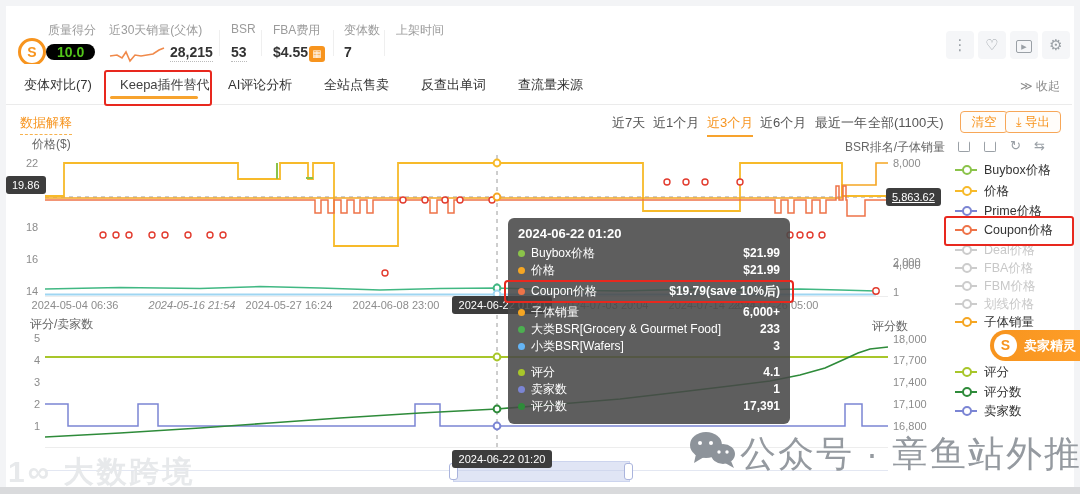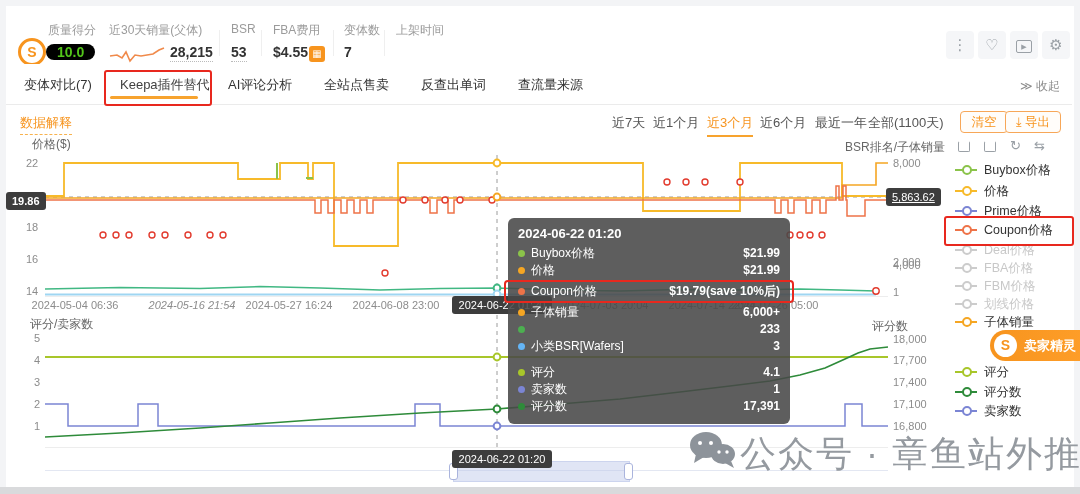--- a/index.html
+++ b/index.html
@@ -193,21 +193,21 @@
 
   <div class="tick" style="left:26px;top:157px;">22</div>
   <div class="tick" style="left:26px;top:221px;">18</div>
   <div class="tick" style="left:26px;top:253px;">16</div>
   <div class="tick" style="left:26px;top:285px;">14</div>
   <div class="tick r" style="left:893px;top:157px;">8,000</div>
   <div class="tick r" style="left:893px;top:222px;margin-top:37px;">4,000</div>
   <div class="tick r" style="left:893px;top:256px;">2,000</div>
   <div class="tick r" style="left:893px;top:286px;">1</div>
 
-  <div class="badge-dark" style="left:6px;top:192px;font-weight:bold;">19.86</div>
+  <div class="badge-dark" style="left:6px;top:176px;">19.86</div>
   <div class="badge-dark" style="left:886px;top:188px;text-decoration:underline;">5,863.62</div>
 
   <div class="xlab" style="left:15px;">2024-05-04 06:36</div>
   <div class="xlab" style="left:132px;font-style:italic;">2024-05-16 21:54</div>
   <div class="xlab" style="left:229px;">2024-05-27 16:24</div>
   <div class="xlab" style="left:336px;">2024-06-08 23:00</div>
   <div class="xlab" style="left:545px;">2024-07-03 20:04</div>
   <div class="xlab" style="left:652px;">2024-07-14 22:44</div>
   <div class="xlab" style="left:715px;">2024-07-26 05:00</div>
   <div class="badge-dark" style="left:452px;top:296px;width:88px;">2024-06-22 01:20</div>
@@ -327,20 +327,21 @@
       <span>Coupon价格</span>
       <span class="tt-val">$19.79(save 10%后)</span>
     </div>
     <div class="tt-row">
       <span class="tt-dot" style="background:#f5a623;"></span>
       <span>子体销量</span>
       <span class="tt-val">6,000+</span>
     </div>
     <div class="tt-row">
       <span class="tt-dot" style="background:#4caf50;"></span>
+      <span>大类BSR[Grocery &amp; Gourmet Food]</span>
       <span class="tt-val">233</span>
     </div>
     <div class="tt-row">
       <span class="tt-dot" style="background:#64b5f6;"></span>
       <span>小类BSR[Wafers]</span>
       <span class="tt-val">3</span>
     </div>
     <div class="tt-row tt-gap">
       <span class="tt-dot" style="background:#a8c62a;"></span>
       <span>评分</span>
@@ -351,20 +352,24 @@
       <span>卖家数</span>
       <span class="tt-val">1</span>
     </div>
     <div class="tt-row">
       <span class="tt-dot" style="background:#2e8b3a;"></span>
       <span>评分数</span>
       <span class="tt-val">17,391</span>
     </div>
   </div>
 
+  <div class="wm-left">
+    <span>1∞</span>
+    <span>大数跨境</span>
+  </div>
   <svg class="abs" style="left:688px;top:430px;z-index:5;" width="48" height="38">
     <g fill="#8d939a">
       <ellipse cx="18" cy="15" rx="16" ry="13"></ellipse>
       <path d="M8 24 L6 33 L16 27 Z"></path>
       <ellipse cx="35" cy="24" rx="12" ry="10"></ellipse>
       <path d="M43 31 L46 38 L37 33 Z"></path>
     </g>
     <g fill="#fff">
       <circle cx="12" cy="13" r="2"></circle>
         <circle cx="23" cy="13" r="2"></circle>

